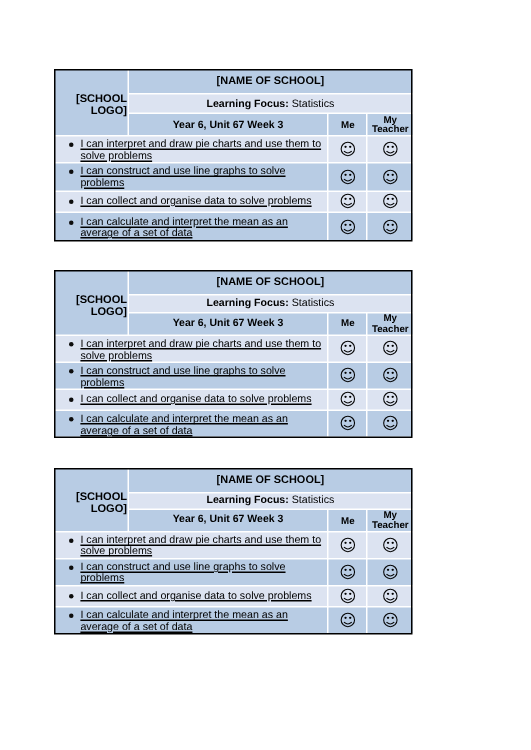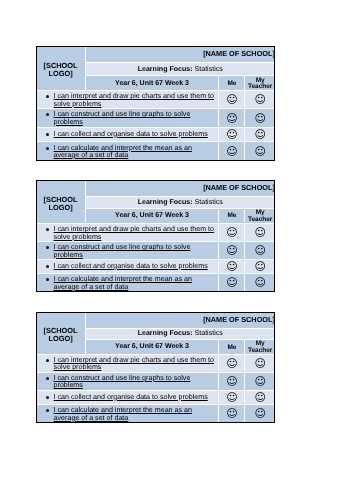--- a/index.html
+++ b/index.html
@@ -13,23 +13,23 @@
   .tbl td{padding:0;vertical-align:middle;}
   .tbl td.colh{padding:0;vertical-align:middle;}
   .colh .inner{position:relative;top:0.7px;}
   .tbl td.obj{padding:2.05px 2.0px 0 17.2px;vertical-align:top;text-decoration:underline;}
   .tbl td.obj.one{padding-top:0;vertical-align:middle;}
   .objw{position:relative;}
 
   .dk{background:#b8cce4;}
   .lt{background:#dce3f1;}
 
-  .logo{text-align:center;font-weight:bold;font-size:7.4px;line-height:8.1px;color:#000;}
+  .logo{text-align:right;font-weight:bold;font-size:7.4px;line-height:8.1px;color:#000;}
   .logo .inner{position:relative;top:2.2px;display:block;}
-  .school{text-align:right;font-weight:bold;font-size:7.3px;line-height:8px;}
+  .school{text-align:center;font-weight:bold;font-size:7.3px;line-height:8px;}
   .focus{text-align:center;font-size:7.1px;line-height:8px;}
   .focus b{font-weight:bold;font-size:7.05px;}
   .unit{font-weight:bold;font-size:7px;text-align:center;}
   .colh{text-align:center;font-weight:bold;font-size:6.5px;line-height:6.2px;}
   .obj{font-size:7.12px;line-height:7.45px;position:relative;}
   .obj .bul{position:absolute;left:-7.7px;top:2.0px;width:3px;height:3px;border-radius:50%;background:#0d0d0d;font-size:0;line-height:0;}
   .face{text-align:center;font-family:"DejaVu Sans",sans-serif;font-size:11px;line-height:11px;}
 </style>
 </head>
 <body>

